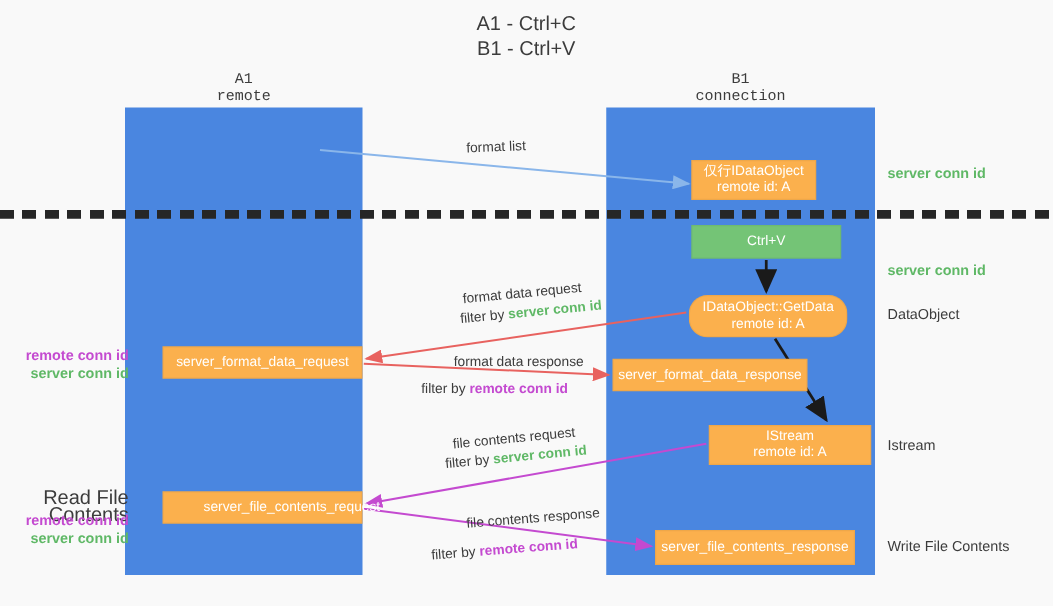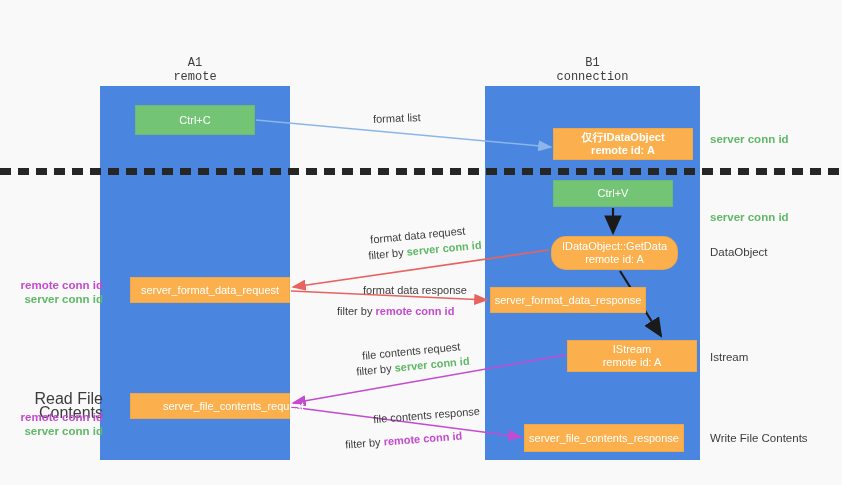--- a/index.html
+++ b/index.html
@@ -72,21 +72,21 @@
     line-height: 13px;
     white-space: pre;
     border: 1px solid rgba(0,0,0,0.05);
   }
   .node.green { background: #74c476; }
   .node.orange { background: #fbb04d; }
   .node .sub { font-size: 11px; line-height: 13px; }
 
   
   #n-ctrlc      { left: 135px; top: 105px; width: 120px; height: 30px; }
-  #n-idataobj   { left: 553px; top: 128px; width: 140px; height: 32px; font-weight: bold; }
+  #n-idataobj   { left: 553px; top: 128px; width: 100px; height: 32px; }
   #n-ctrlv      { left: 553px; top: 180px; width: 120px; height: 27px; }
   #n-getdata    { left: 551px; top: 236px; width: 127px; height: 34px; border-radius: 15px; }
   #n-sfdreq     { left: 130px; top: 277px; width: 160px; height: 26px; }
   #n-sfdresp    { left: 490px; top: 287px; width: 156px; height: 26px; }
   #n-istream    { left: 567px; top: 340px; width: 130px; height: 32px; }
   #n-sfcreq     { left: 130px; top: 393px; width: 160px; height: 26px; padding-left: 47px; }
   #n-sfcresp    { left: 524px; top: 424px; width: 160px; height: 28px; }
 
   
   .side-label {
@@ -143,20 +143,22 @@
   #lbl-fcresp      { left: 373px; top: 408px; transform: rotate(-4.5deg); }
   #lbl-fcresp2     { left: 345px; top: 433px; transform: rotate(-4.5deg); }
 
   #arrows { left: 0; top: 0; width: 842px; height: 485px; pointer-events: none; }
 </style>
 </head>
 <body>
 
 <div id="stage">
 
+  <div id="title" class="abs">A1 - Ctrl+C
+B1 - Ctrl+V</div>
 
   <div id="hdrA" class="abs col-header"><span>A1</span><br><span>remote</span></div>
   <div id="hdrB" class="abs col-header"><span>B1</span><br><span>connection</span></div>
 
   <div id="laneA" class="abs lane"></div>
   <div id="laneB" class="abs lane"></div>
 
   <svg id="arrows" class="abs" viewBox="0 0 842 485" xmlns="http://www.w3.org/2000/svg">
     <defs>
       <marker id="ah-blue" markerWidth="9" markerHeight="7" refX="8" refY="3.5" orient="auto">
@@ -183,23 +185,20 @@
 
     <line x1="291" y1="291" x2="487" y2="300" stroke="#e8625f" stroke-width="1.6" marker-end="url(#ah-red)"></line>
 
     <line x1="565" y1="355" x2="293" y2="403" stroke="#c44ad0" stroke-width="1.6" marker-end="url(#ah-magenta)"></line>
 
     <line x1="291" y1="407" x2="521" y2="437" stroke="#c44ad0" stroke-width="1.6" marker-end="url(#ah-magenta)"></line>
   </svg>
 
   <div id="dashline" class="abs"></div>
 
-  <div id="n-ctrlc" class="abs node green">
-    <span>Ctrl+C</span>
-  </div>
 
   <div id="n-idataobj" class="abs node orange">
     <span>仅行IDataObject</span>
     <span class="sub">remote id: A</span>
   </div>
 
   <div id="n-ctrlv" class="abs node green">
     <span>Ctrl+V</span>
   </div>
 

